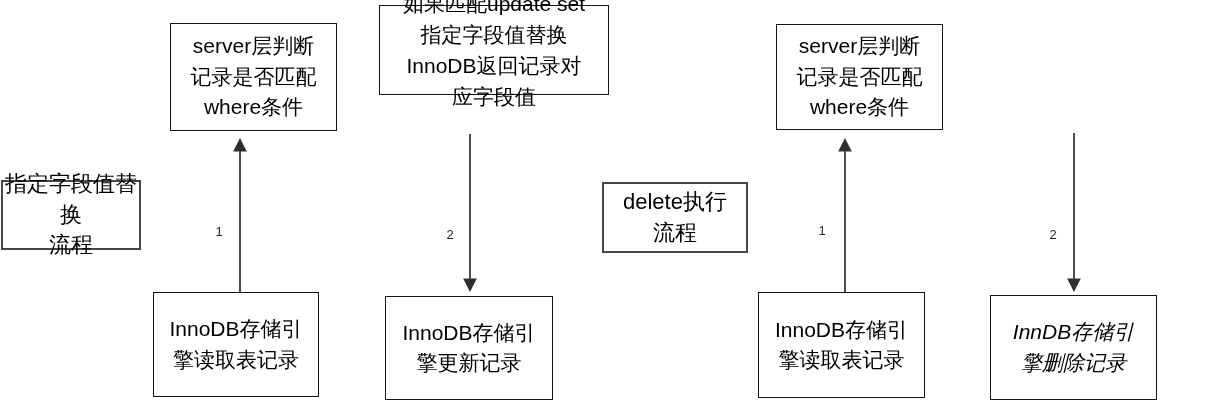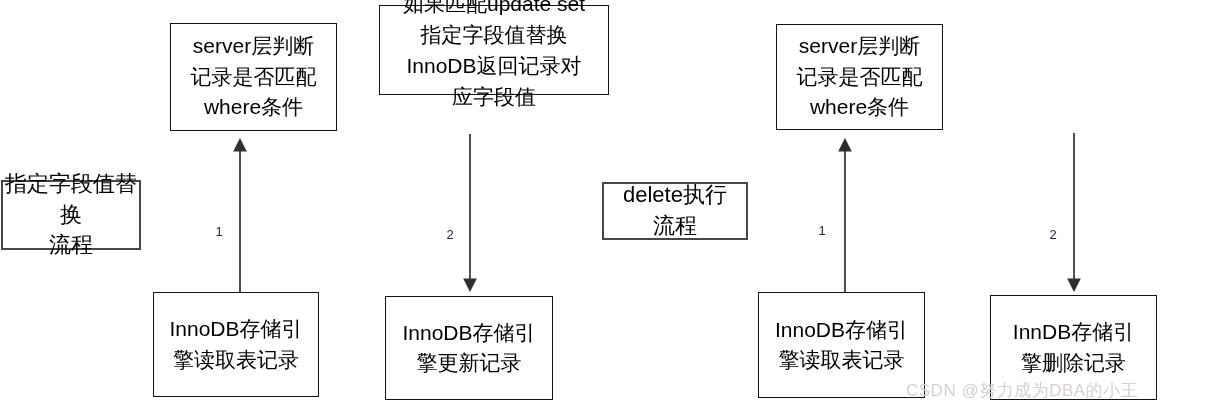--- a/index.html
+++ b/index.html
@@ -90,32 +90,31 @@
 
   <div class="node" style="left:153px; top:292px; width:166px; height:105px;">InnoDB存储引
 擎读取表记录</div>
 
   <div class="node" style="left:385px; top:296px; width:168px; height:104px;">InnoDB存储引
 擎更新记录</div>
 
   <span class="edge-label" style="left:219px; top:231px;">1</span>
   <span class="edge-label" style="left:450px; top:234px;">2</span>
 
-  <div class="node title-node" style="left:602px; top:182px; width:146px; height:58px;">delete执行
+  <div class="node title-node" style="left:602px; top:182px; width:146px; height:71px;">delete执行
 流程</div>
 
   <div class="node" style="left:776px; top:24px; width:167px; height:106px;">server层判断
 记录是否匹配
 where条件</div>
 
 
   <div class="node" style="left:758px; top:292px; width:167px; height:106px;">InnoDB存储引
 擎读取表记录</div>
 
-  <div class="node" style="left:990px; top:295px; width:167px; height:105px;">InnDB存储引
+  <div class="node" style="left:990px; top:295px; width:167px; height:105px;font-style:italic;">InnDB存储引
 擎删除记录</div>
 
   <span class="edge-label" style="left:822px; top:230px;">1</span>
   <span class="edge-label" style="left:1053px; top:234px;">2</span>
 
-  <span class="watermark">CSDN @努力成为DBA的小王</span>
 
 </div>
 
 </body></html>

